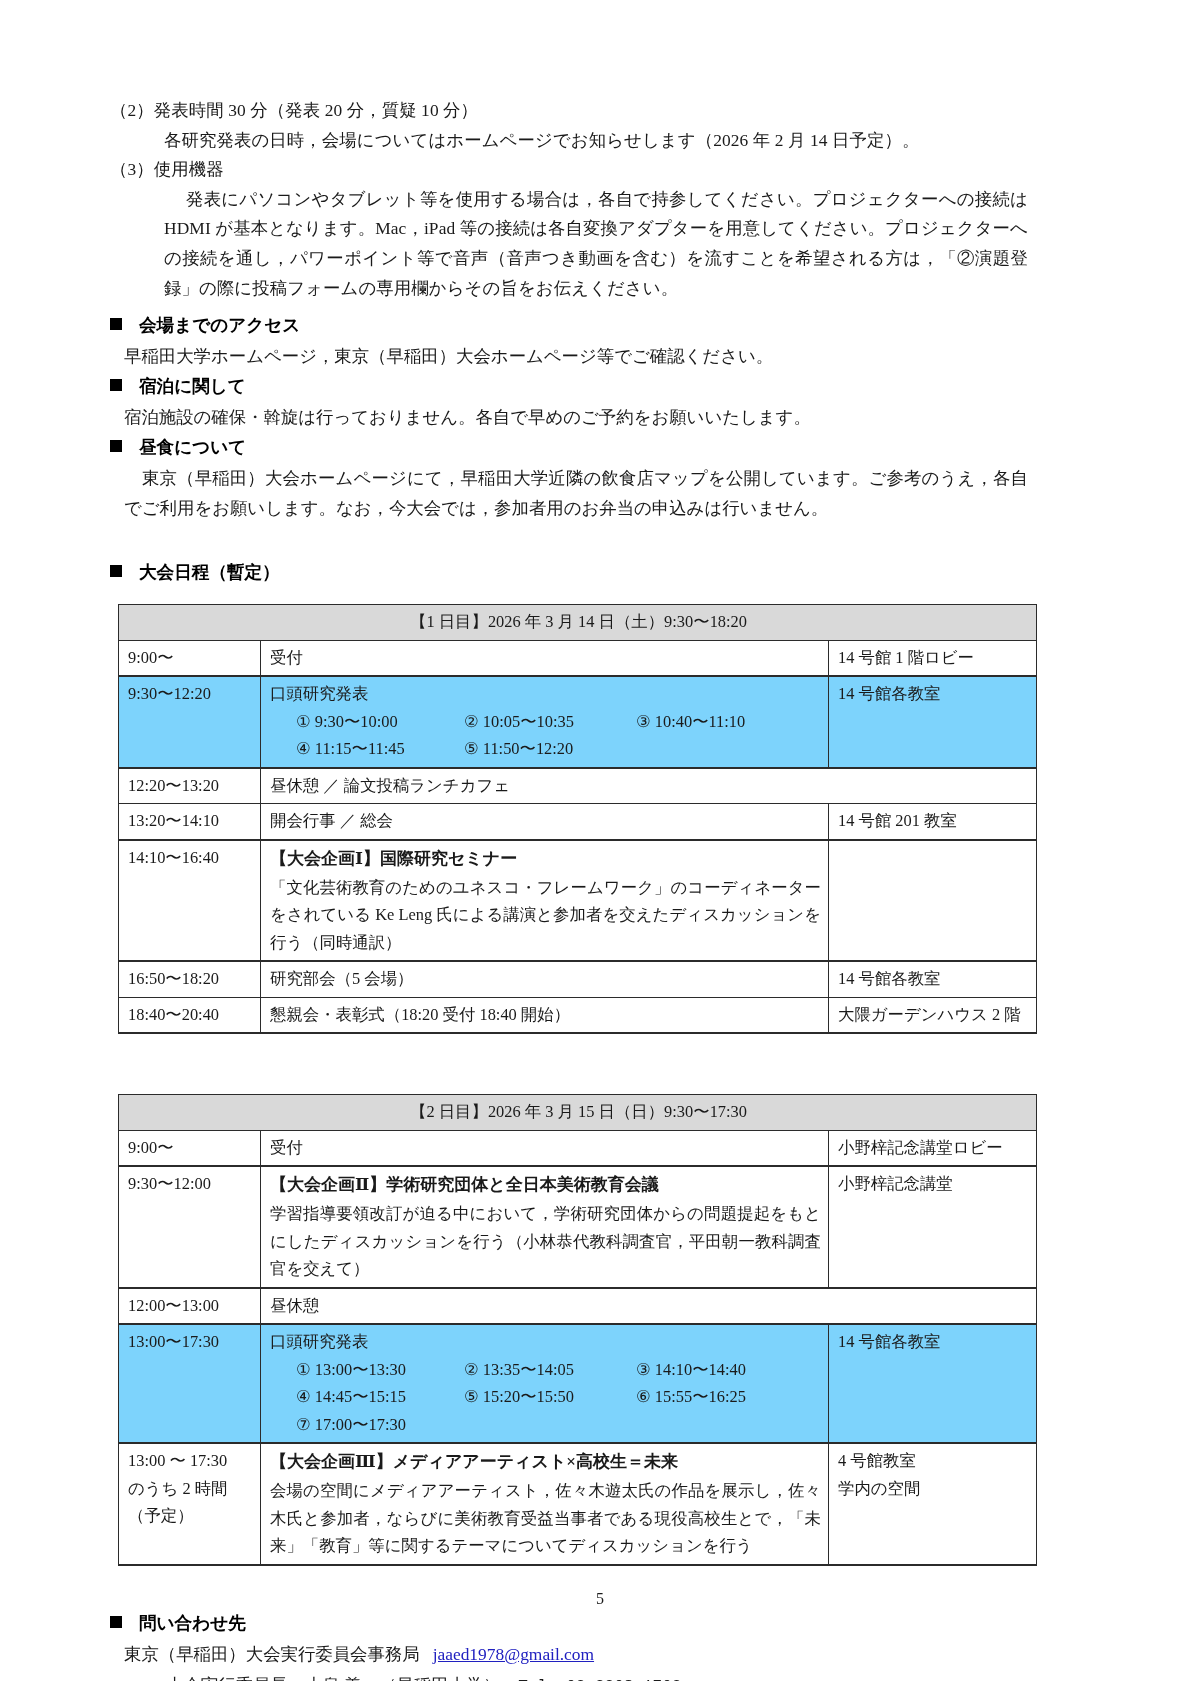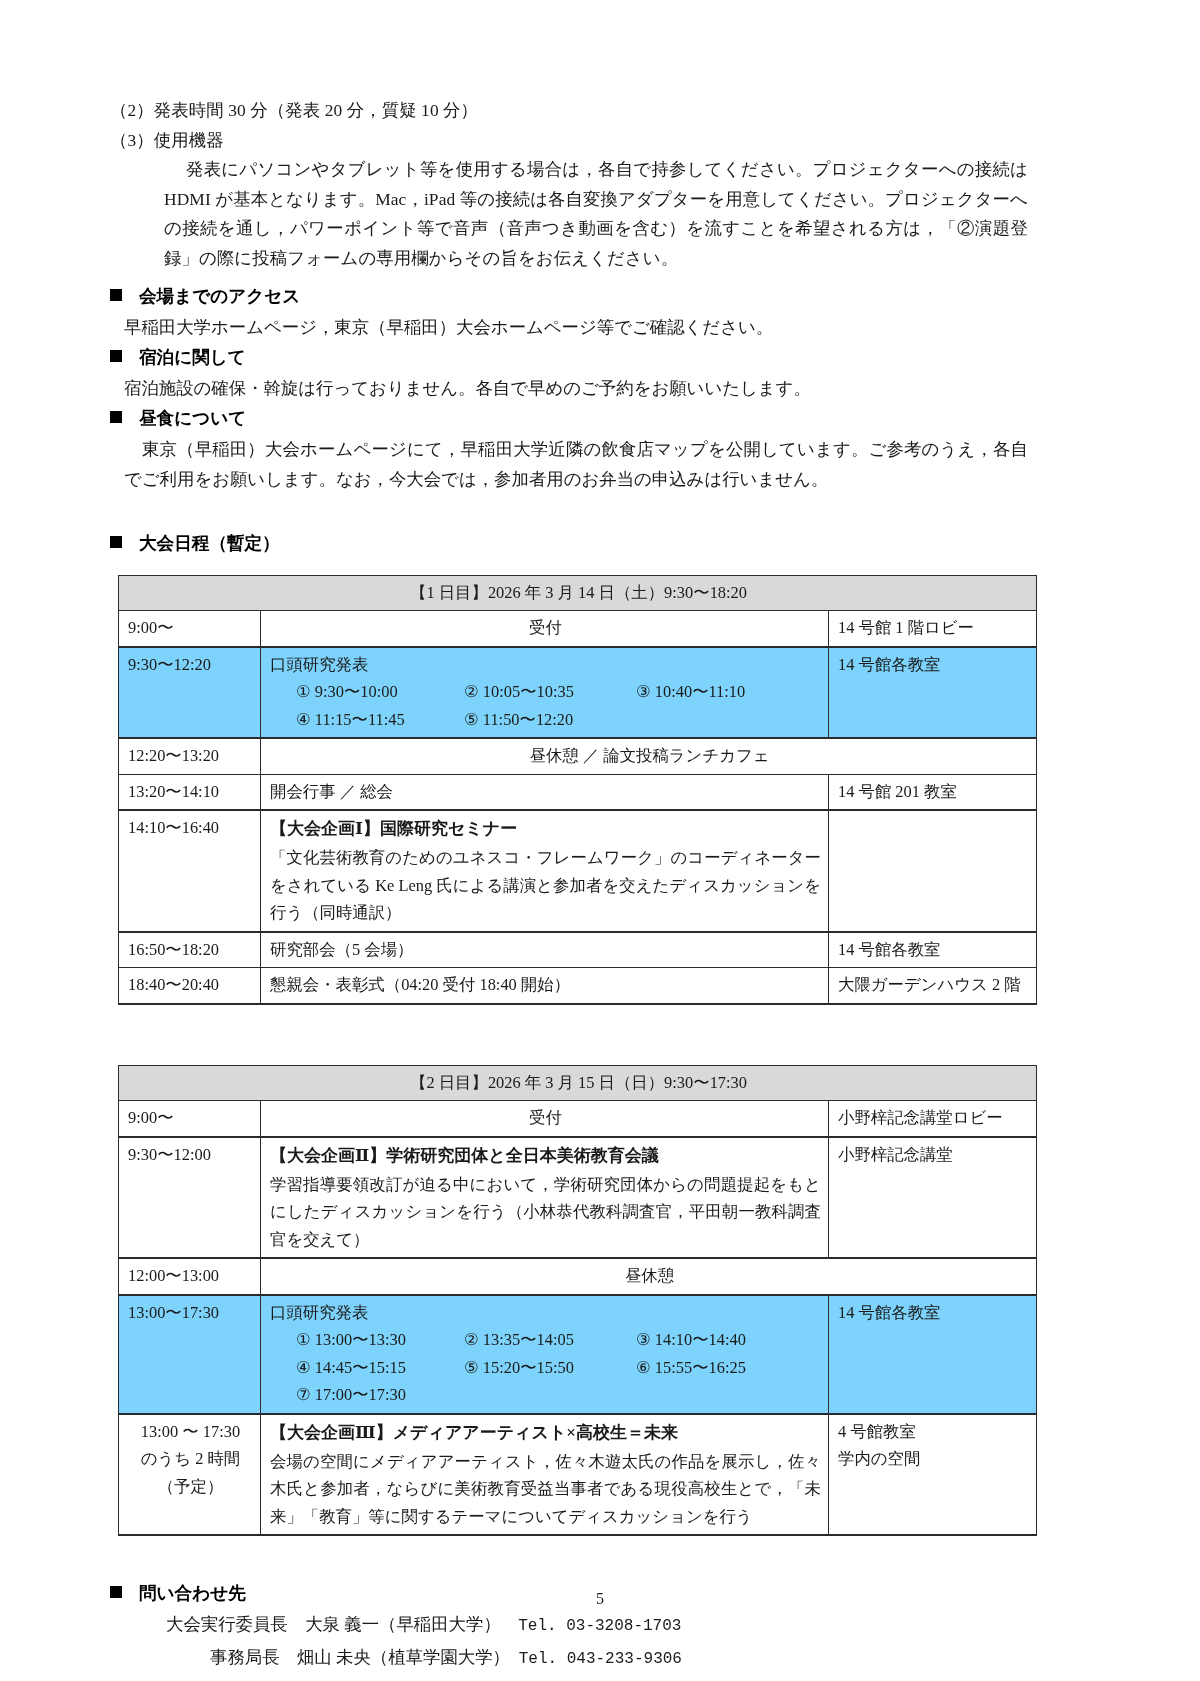--- a/index.html
+++ b/index.html
@@ -95,21 +95,21 @@
     background: #d9d9d9;
     text-align: center;
     font-size: 17px;
     padding: 4px 0 5px 0;
     border-bottom: 2px solid #2b2b2b;
   }
   .shade td { background: #7dd3fc; }
   .c-time  { width: 142px; white-space: nowrap; }
   .c-main  { width: 568px; }
   .c-place { width: 208px; }
-  .ctr { text-align: center; }
+  .ctr { }
   .bold { font-weight: bold; }
   .thick-top { border-top: 2px solid #2b2b2b !important; }
   .thick-bot { border-bottom: 2px solid #2b2b2b !important; }
   .sessions { margin-left: 26px; }
   .sessrow { display: flex; }
   .sessrow span { display: inline-block; }
   .s1 { width: 168px; }
   .s2 { width: 172px; }
   .s3 { width: 170px; }
 
@@ -141,20 +141,21 @@
     color: #1a1a1a;
   }
 </style>
 </head>
 <body>
 
 <div class="page">
   <div class="page-inner">
 
     <p class="para indent1">（2）発表時間 30 分（発表 20 分，質疑 10 分）</p>
+    <p class="para indent-sub" style="margin-left:54px;">各研究発表の日時，会場についてはホームページでお知らせします（2026 年 2 月 14 日予定）。</p>
     <p class="para indent1">（3）使用機器</p>
     <p class="para indent-hang">発表にパソコンやタブレット等を使用する場合は，各自で持参してください。プロジェクターへの接続は HDMI が基本となります。Mac，iPad 等の接続は各自変換アダプターを用意してください。プロジェクターへの接続を通し，パワーポイント等で音声（音声つき動画を含む）を流すことを希望される方は，「②演題登録」の際に投稿フォームの専用欄からその旨をお伝えください。</p>
 
     <div class="gap-sm"></div>
     <div class="sec-head">
       <span class="bullet"></span>
       <span>会場までのアクセス</span>
     </div>
     <p class="sec-body">早稲田大学ホームページ，東京（早稲田）大会ホームページ等でご確認ください。</p>
 
@@ -235,21 +236,21 @@
         </tr>
 
         <tr>
           <td class="thick-top">16:50〜18:20</td>
           <td class="thick-top">研究部会（5 会場）</td>
           <td class="thick-top">14 号館各教室</td>
         </tr>
 
         <tr>
           <td class="thick-bot">18:40〜20:40</td>
-          <td class="thick-bot">懇親会・表彰式（04:20 受付 18:40 開始）</td>
+          <td class="thick-bot">懇親会・表彰式（18:20 受付 18:40 開始）</td>
           <td class="thick-bot">大隈ガーデンハウス 2 階</td>
         </tr>
       </tbody>
     </table>
 
     <div class="tbl-gap"></div>
 
     <table class="sched">
       <colgroup>
         <col class="c-time">
@@ -322,20 +323,24 @@
           </td>
         </tr>
       </tbody>
     </table>
 
     <div class="gap-lg"></div>
     <div class="sec-head">
       <span class="bullet"></span>
       <span>問い合わせ先</span>
     </div>
+    <p class="contact-line ind-a">
+      <span>東京（早稲田）大会実行委員会事務局</span>
+      &nbsp;&nbsp;<a class="email" href="#">jaaed1978@gmail.com</a>
+    </p>
     <p class="contact-line ind-b">
       <span>大会実行委員長　大泉 義一（早稲田大学）</span>
       &nbsp;&nbsp;&nbsp;<span class="mono">Tel. 03-3208-1703</span>
     </p>
     <p class="contact-line ind-c">
       <span>事務局長　畑山 未央（植草学園大学）</span>
       &nbsp;<span class="mono">Tel. 043-233-9306</span>
     </p>
 
   </div>

